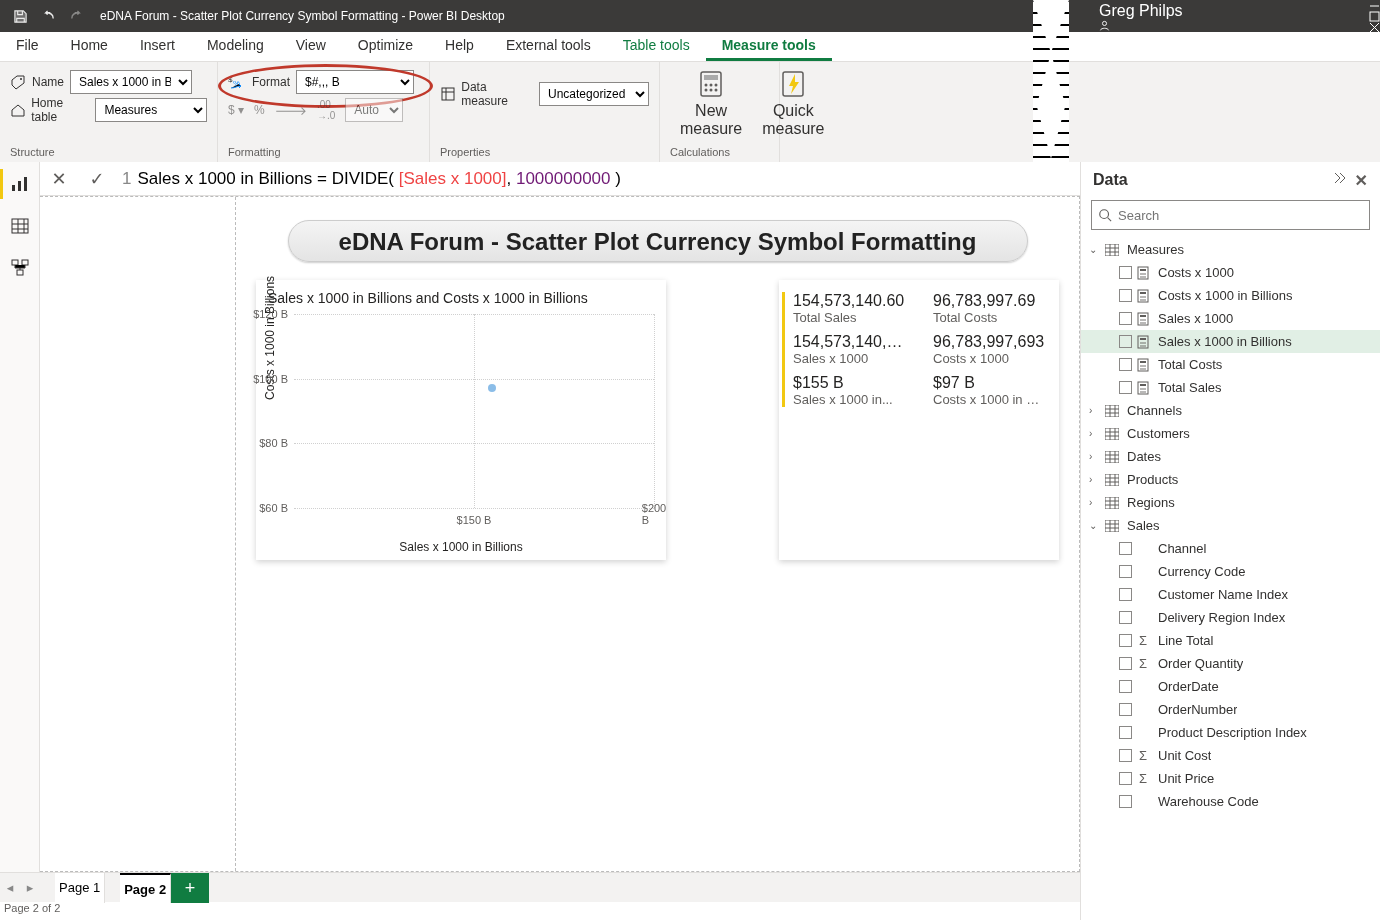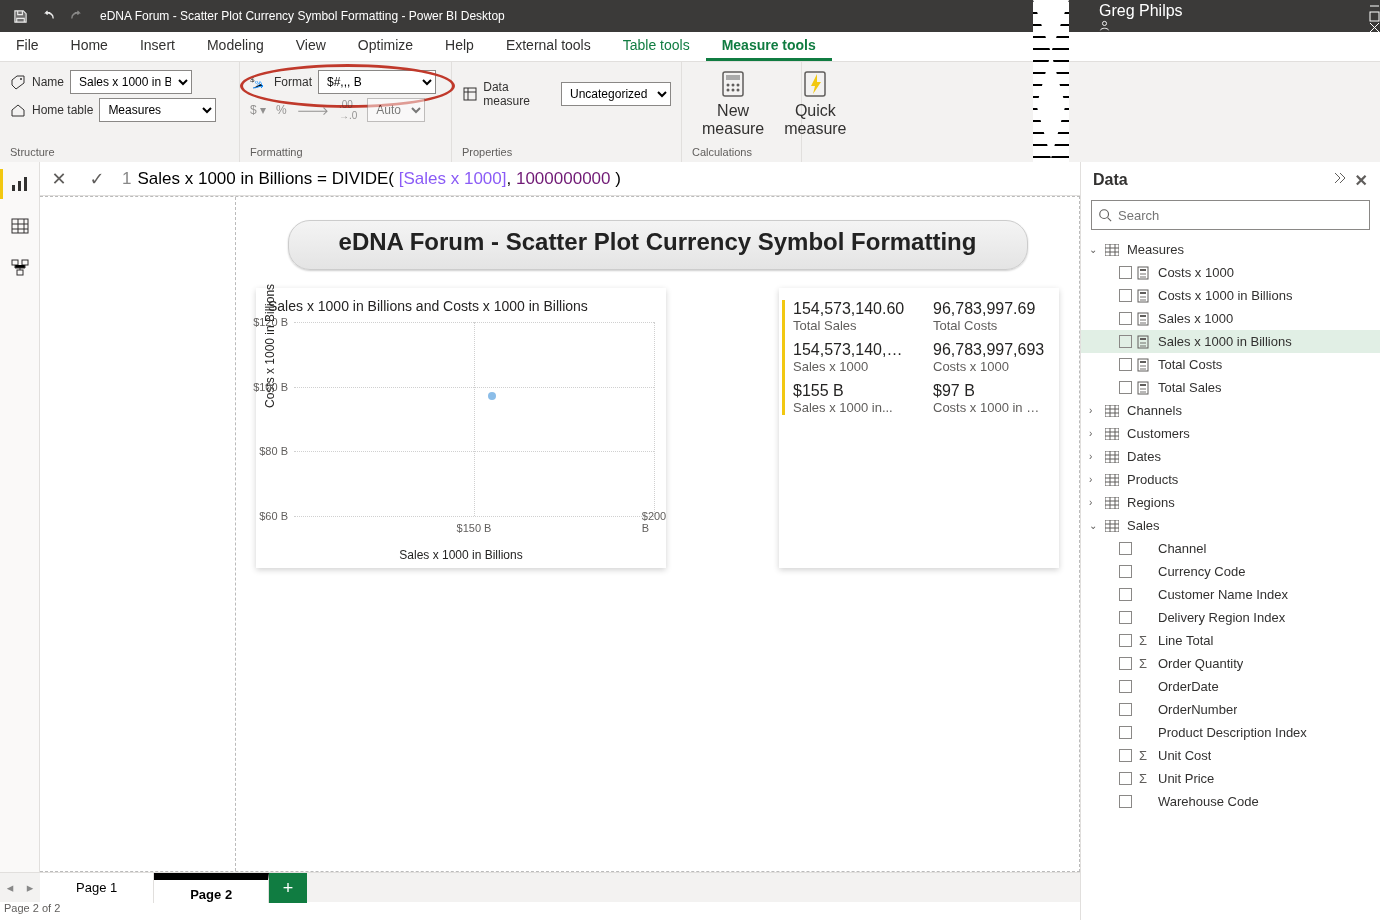--- a/index.html
+++ b/index.html
@@ -34,26 +34,26 @@
 .leftrail .lr-btn { width:24px; height:24px; color:#323130; display:flex; align-items:center; justify-content:center; }
 .leftrail .lr-btn.active { position:relative; }
 .leftrail .lr-btn.active::before { content:""; position:absolute; left:-8px; top:-3px; bottom:-3px; width:3px; background:#f2c811; }
 
 
 .formula-bar { position:absolute; left:40px; top:162px; right:300px; height:34px; border-bottom:1px solid #e1dfdd; display:flex; align-items:center; background:#fff; }
 .formula-bar .fb-btns { width:76px; display:flex; justify-content:space-around; font-size:18px; color:#605e5c; }
 .formula-bar .fb-text { font-family:Consolas,monospace; font-size:17px; padding-left:6px; }
 .fb-ln { color:#888; margin-right:6px; }
 .fb-func { color:#000000; }
-.fb-col { color:#8b5cf6; }
+.fb-col { color:#ef4444; }
 .fb-num { color:#701a75; }
 
 
 .canvas { position:absolute; left:40px; top:196px; right:300px; bottom:48px; background:#fff; border:1px dashed #bbb; border-left:none; overflow:hidden; }
-.report-title { margin:22px auto 18px; width:740px; height:50px; background:linear-gradient(#f4f4f4,#e4e4e4); border:1px solid #ccc; border-radius:22px; text-align:center; font-size:24px; font-weight:700; line-height:42px; color:#222; box-shadow:0 1px 2px rgba(0,0,0,.2);}
+.report-title { margin:22px auto 18px; width:740px; height:42px; background:linear-gradient(#f4f4f4,#e4e4e4); border:1px solid #ccc; border-radius:22px; text-align:center; font-size:24px; font-weight:700; line-height:42px; color:#222; box-shadow:0 1px 2px rgba(0,0,0,.2);}
 .visuals { display:flex; gap:40px; padding:0 20px; justify-content:space-between; }
 .visual { background:#fff; box-shadow:0 2px 6px rgba(0,0,0,.18); }
 .scatter { width:410px; height:280px; padding:10px 12px; position:relative; }
 .scatter-title { font-size:14px; color:#252423; margin-bottom:4px; }
 .scatter-plot { position:absolute; left:38px; top:34px; right:12px; bottom:52px; }
 .scatter-plot .tick-y { position:absolute; left:-6px; transform:translateX(-100%); font-size:11px; color:#605e5c; }
 .scatter-plot .tick-x { position:absolute; bottom:-18px; transform:translateX(-50%); font-size:11px; color:#605e5c; }
 .scatter-plot .gline-h { position:absolute; left:0; right:0; border-top:1px dotted #d0d0d0; }
 .scatter-plot .gline-v { position:absolute; top:0; bottom:0; border-left:1px dotted #d0d0d0; }
 .scatter-plot .point { position:absolute; width:8px; height:8px; border-radius:50%; background:#8bbde8; transform:translate(-50%,-50%); }
@@ -63,22 +63,22 @@
 .cards { width:280px; height:280px; padding:12px 14px; }
 .cards .row2 { display:flex; gap:28px; margin-bottom:8px; }
 .cards .cell { flex:1; min-width:0; }
 .cards .val { font-size:16px; color:#252423; white-space:nowrap; overflow:hidden; text-overflow:ellipsis; }
 .cards .lbl { font-size:13px; color:#605e5c; white-space:nowrap; overflow:hidden; text-overflow:ellipsis; }
 .cards .leftcol { border-left:3px solid #f2c811; padding-left:8px; margin-left:-11px; }
 
 
 .pagetabs { position:absolute; left:0; bottom:18px; right:300px; height:30px; background:#f3f2f1; display:flex; align-items:center; border-top:1px solid #e1dfdd; font-size:13px; }
 .pagetabs .pt-nav { width:40px; display:flex; justify-content:space-around; color:#888; }
-.pagetabs .pt-tab { padding:0 36px; height:30px; line-height:30px; border-right:1px solid #e1dfdd; background:#fff; cursor:pointer; }
-.pagetabs .pt-tab.active { background:#fff; border-top:7px solid #000000; font-weight:600; }
+.pagetabs .pt-tab { padding:0 4px; height:30px; line-height:30px; border-right:1px solid #e1dfdd; background:#fff; cursor:pointer;margin-left:15px; }
+.pagetabs .pt-tab.active { background:#fff; border-top:2px solid #000000; font-weight:600; }
 .pagetabs .pt-add { width:38px; height:30px; background:#107c41; color:#fff; text-align:center; line-height:30px; font-size:18px; cursor:pointer; }
 .status { position:absolute; left:0; bottom:0; height:18px; font-size:11px; color:#605e5c; padding-left:4px; }
 
 
 .datapane { position:absolute; right:0; top:162px; bottom:0; width:300px; border-left:1px solid #e1dfdd; background:#fff; display:flex; flex-direction:column; }
 .datapane .dp-header { height:36px; display:flex; align-items:center; padding:0 12px; font-size:16px; font-weight:600; color:#323130; }
 .datapane .dp-header .sp { margin-left:auto; display:flex; gap:10px; color:#605e5c; }
 .datapane .dp-search { margin:2px 10px 8px; height:30px; border:1px solid #8a8886; display:flex; align-items:center; padding:0 6px; gap:6px; }
 .datapane .dp-search input { border:none; outline:none; flex:1; font-size:13px; }
 .datapane .tree { flex:1; overflow:auto; font-size:13px; color:#323130; }
@@ -165,21 +165,21 @@
     <div class="ribbon-tab">Modeling</div>
     <div class="ribbon-tab">View</div>
     <div class="ribbon-tab">Optimize</div>
     <div class="ribbon-tab">Help</div>
     <div class="ribbon-tab">External tools</div>
     <div class="ribbon-tab contextual">Table tools</div>
     <div class="ribbon-tab active contextual">Measure tools</div>
   </div>
 
 <div class="ribbon">
-  <div class="ribbon-group" style="width:240px">
+  <div class="ribbon-group" style="width:218px">
     <div class="rg-row">
       <svg width="16" height="16">
           <path fill="none" stroke="#323130" d="M2 6l5-4h7v7l-8 6-4-4z"></path>
           <circle cx="11" cy="5" r="1" fill="#323130"></circle>
         </svg>
       <span>Name</span>
       <select class="rg-select" style="width:122px"><option>Sales x 1000 in Billi...</option></select>
     </div>
     <div class="rg-row">
       <svg width="16" height="16">

